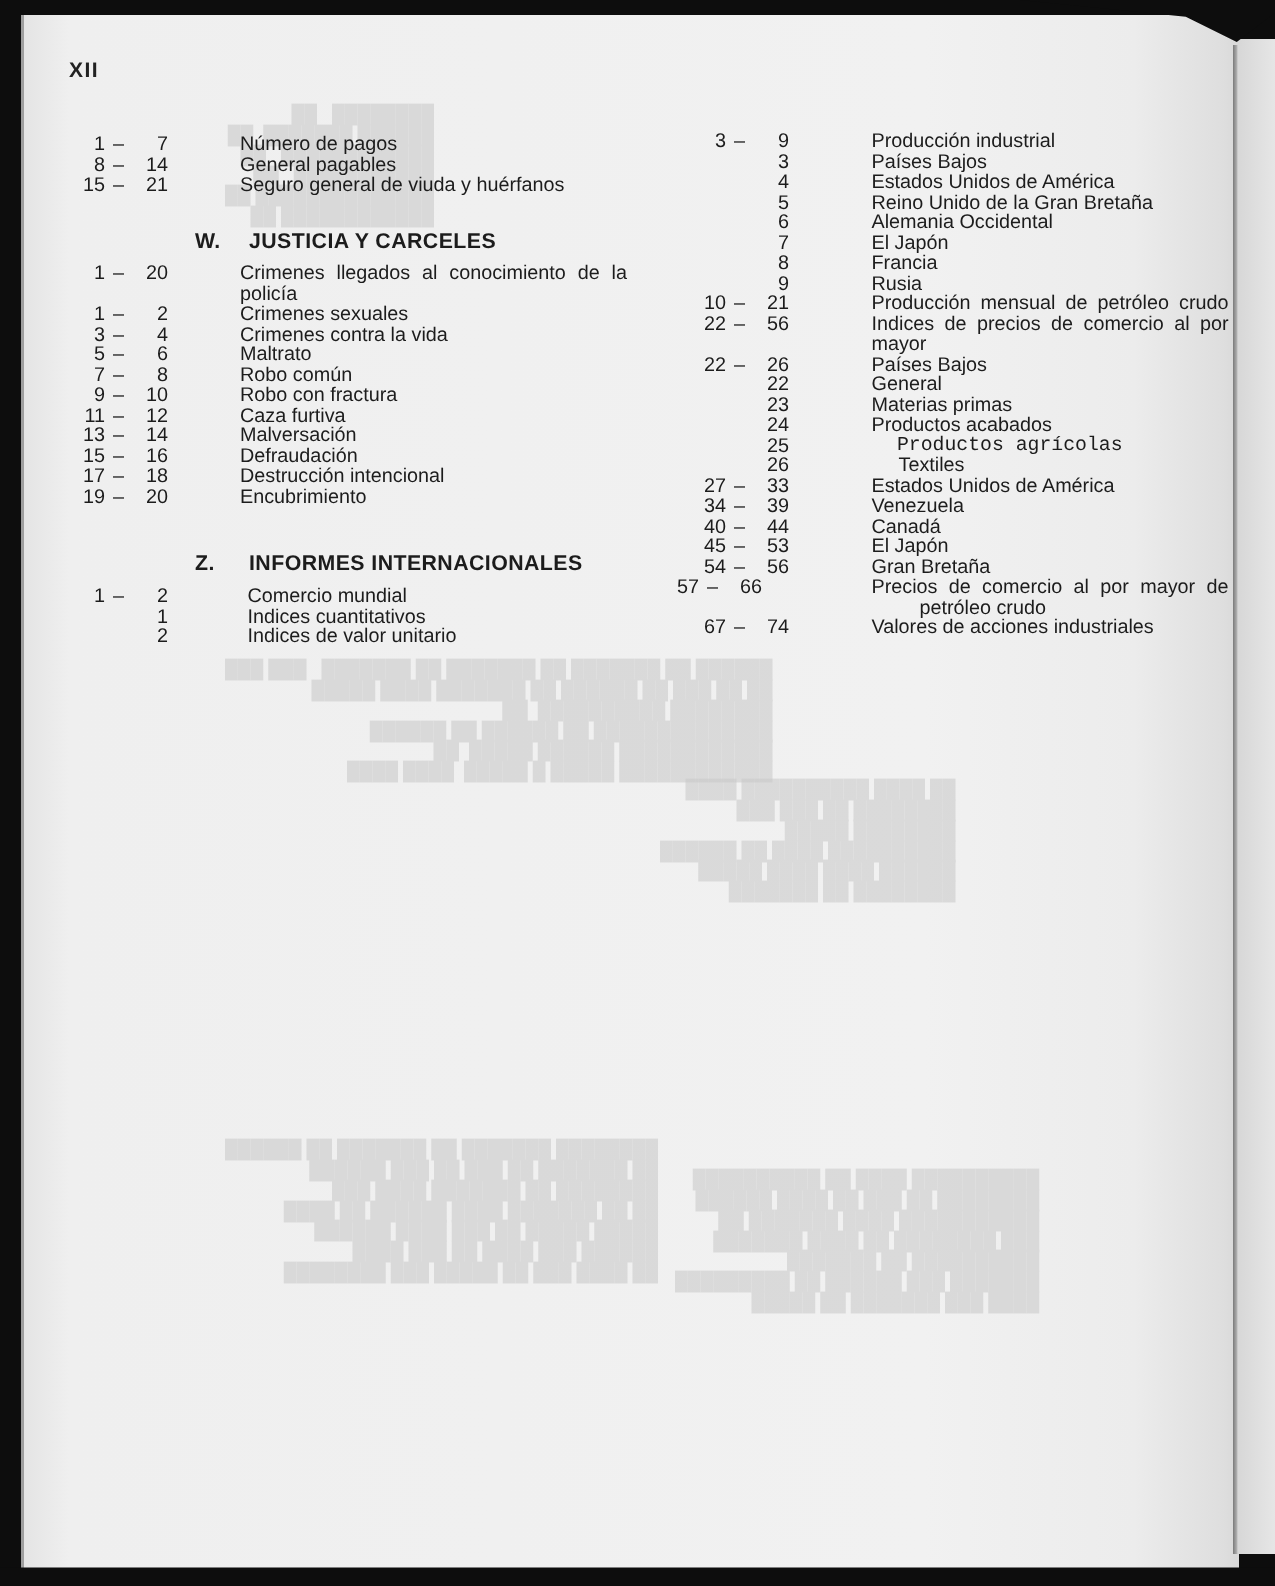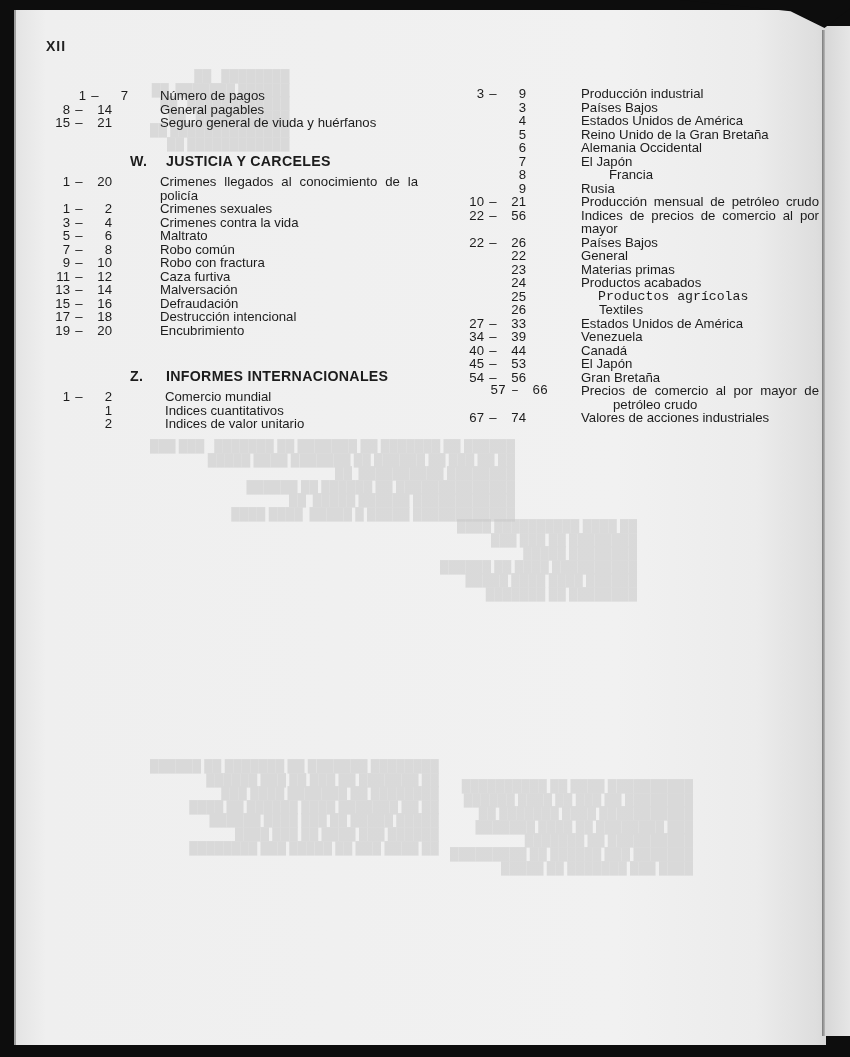--- a/index.html
+++ b/index.html
@@ -91,21 +91,21 @@
 ███████████ ████ ███████ ██
 ███ ████████ ██ ████ ███████
 ██████████ ██ ███████
 ███████ ███ ██████ ██ █████████
 ████ ███ ███████ ██ █████</div>
 
 <div class="header-num">XII</div>
 
 <div id="left-col">
     <div class="row" style="left: 0px; top: 89px;">
-      <span class="range" style="left: 64px; text-decoration: underline;"><span class="a">1</span><span class="dash">–</span><span class="b">7</span></span>
+      <span class="range" style="left: 48px; text-decoration: underline;"><span class="a">1</span><span class="dash">–</span><span class="b">7</span></span>
       <span class="label" style="left: 160px;">Número de pagos</span>
     </div>
     <div class="row" style="left: 0px; top: 102.5px;">
       <span class="range" style="left: 48px;"><span class="a">8</span><span class="dash">–</span><span class="b">14</span></span>
       <span class="label" style="left: 160px;">General pagables</span>
     </div>
     <div class="row" style="left: 0px; top: 116px;">
       <span class="range" style="left: 48px;"><span class="a">15</span><span class="dash">–</span><span class="b">21</span></span>
       <span class="label" style="left: 160px;">Seguro general de viuda y huérfanos</span>
     </div>
@@ -191,21 +191,21 @@
     <div class="row" style="left: 0px; top: 141px;">
       <span class="range" style="left: 462px;"><span class="a"></span><span class="dash"></span><span class="b">6</span></span>
       <span class="label" style="left: 581px;">Alemania Occidental</span>
     </div>
     <div class="row" style="left: 0px; top: 154.5px;">
       <span class="range" style="left: 462px;"><span class="a"></span><span class="dash"></span><span class="b">7</span></span>
       <span class="label" style="left: 581px;">El Japón</span>
     </div>
     <div class="row" style="left: 0px; top: 168px;">
       <span class="range" style="left: 462px;"><span class="a"></span><span class="dash"></span><span class="b">8</span></span>
-      <span class="label" style="left: 581px; margin-left: 28px;">Francia</span>
+      <span class="label" style="left: 581px;">Francia</span>
     </div>
     <div class="row" style="left: 0px; top: 181.5px;">
       <span class="range" style="left: 462px;"><span class="a"></span><span class="dash"></span><span class="b">9</span></span>
       <span class="label" style="left: 581px;">Rusia</span>
     </div>
     <div class="row" style="left: 0px; top: 195px;">
       <span class="range" style="left: 462px;"><span class="a">10</span><span class="dash">–</span><span class="b">21</span></span>
       <span class="label justify" style="left: 581px; width: 238px;">Producción mensual de petróleo crudo</span>
     </div>
     <div class="row" style="left: 0px; top: 208.5px;">
@@ -253,21 +253,21 @@
     </div>
     <div class="row" style="left: 0px; top: 357px;">
       <span class="range" style="left: 462px;"><span class="a">45</span><span class="dash">–</span><span class="b">53</span></span>
       <span class="label" style="left: 581px;">El Japón</span>
     </div>
     <div class="row" style="left: 0px; top: 370.5px;">
       <span class="range" style="left: 462px;"><span class="a">54</span><span class="dash">–</span><span class="b">56</span></span>
       <span class="label" style="left: 581px;">Gran Bretaña</span>
     </div>
     <div class="row" style="left: 0px; top: 384px;">
-      <span class="range" style="left: 484px; font-family: Liberation Mono, monospace;"><span class="a">57</span><span class="dash">–</span><span class="b">66</span></span>
+      <span class="range" style="left: 444px;"><span class="a">57</span><span class="dash">–</span><span class="b">66</span></span>
       <span class="label justify" style="left: 581px; width: 238px;">Precios de comercio al por mayor de</span>
     </div>
     <div class="row" style="top: 397.5px;">
       <span class="label" style="left: 581px; margin-left: 32px;">petróleo crudo</span>
     </div>
     <div class="row" style="left: 0px; top: 411px;">
       <span class="range" style="left: 462px;"><span class="a">67</span><span class="dash">–</span><span class="b">74</span></span>
       <span class="label" style="left: 581px;">Valores de acciones industriales</span>
     </div>
   </div>

